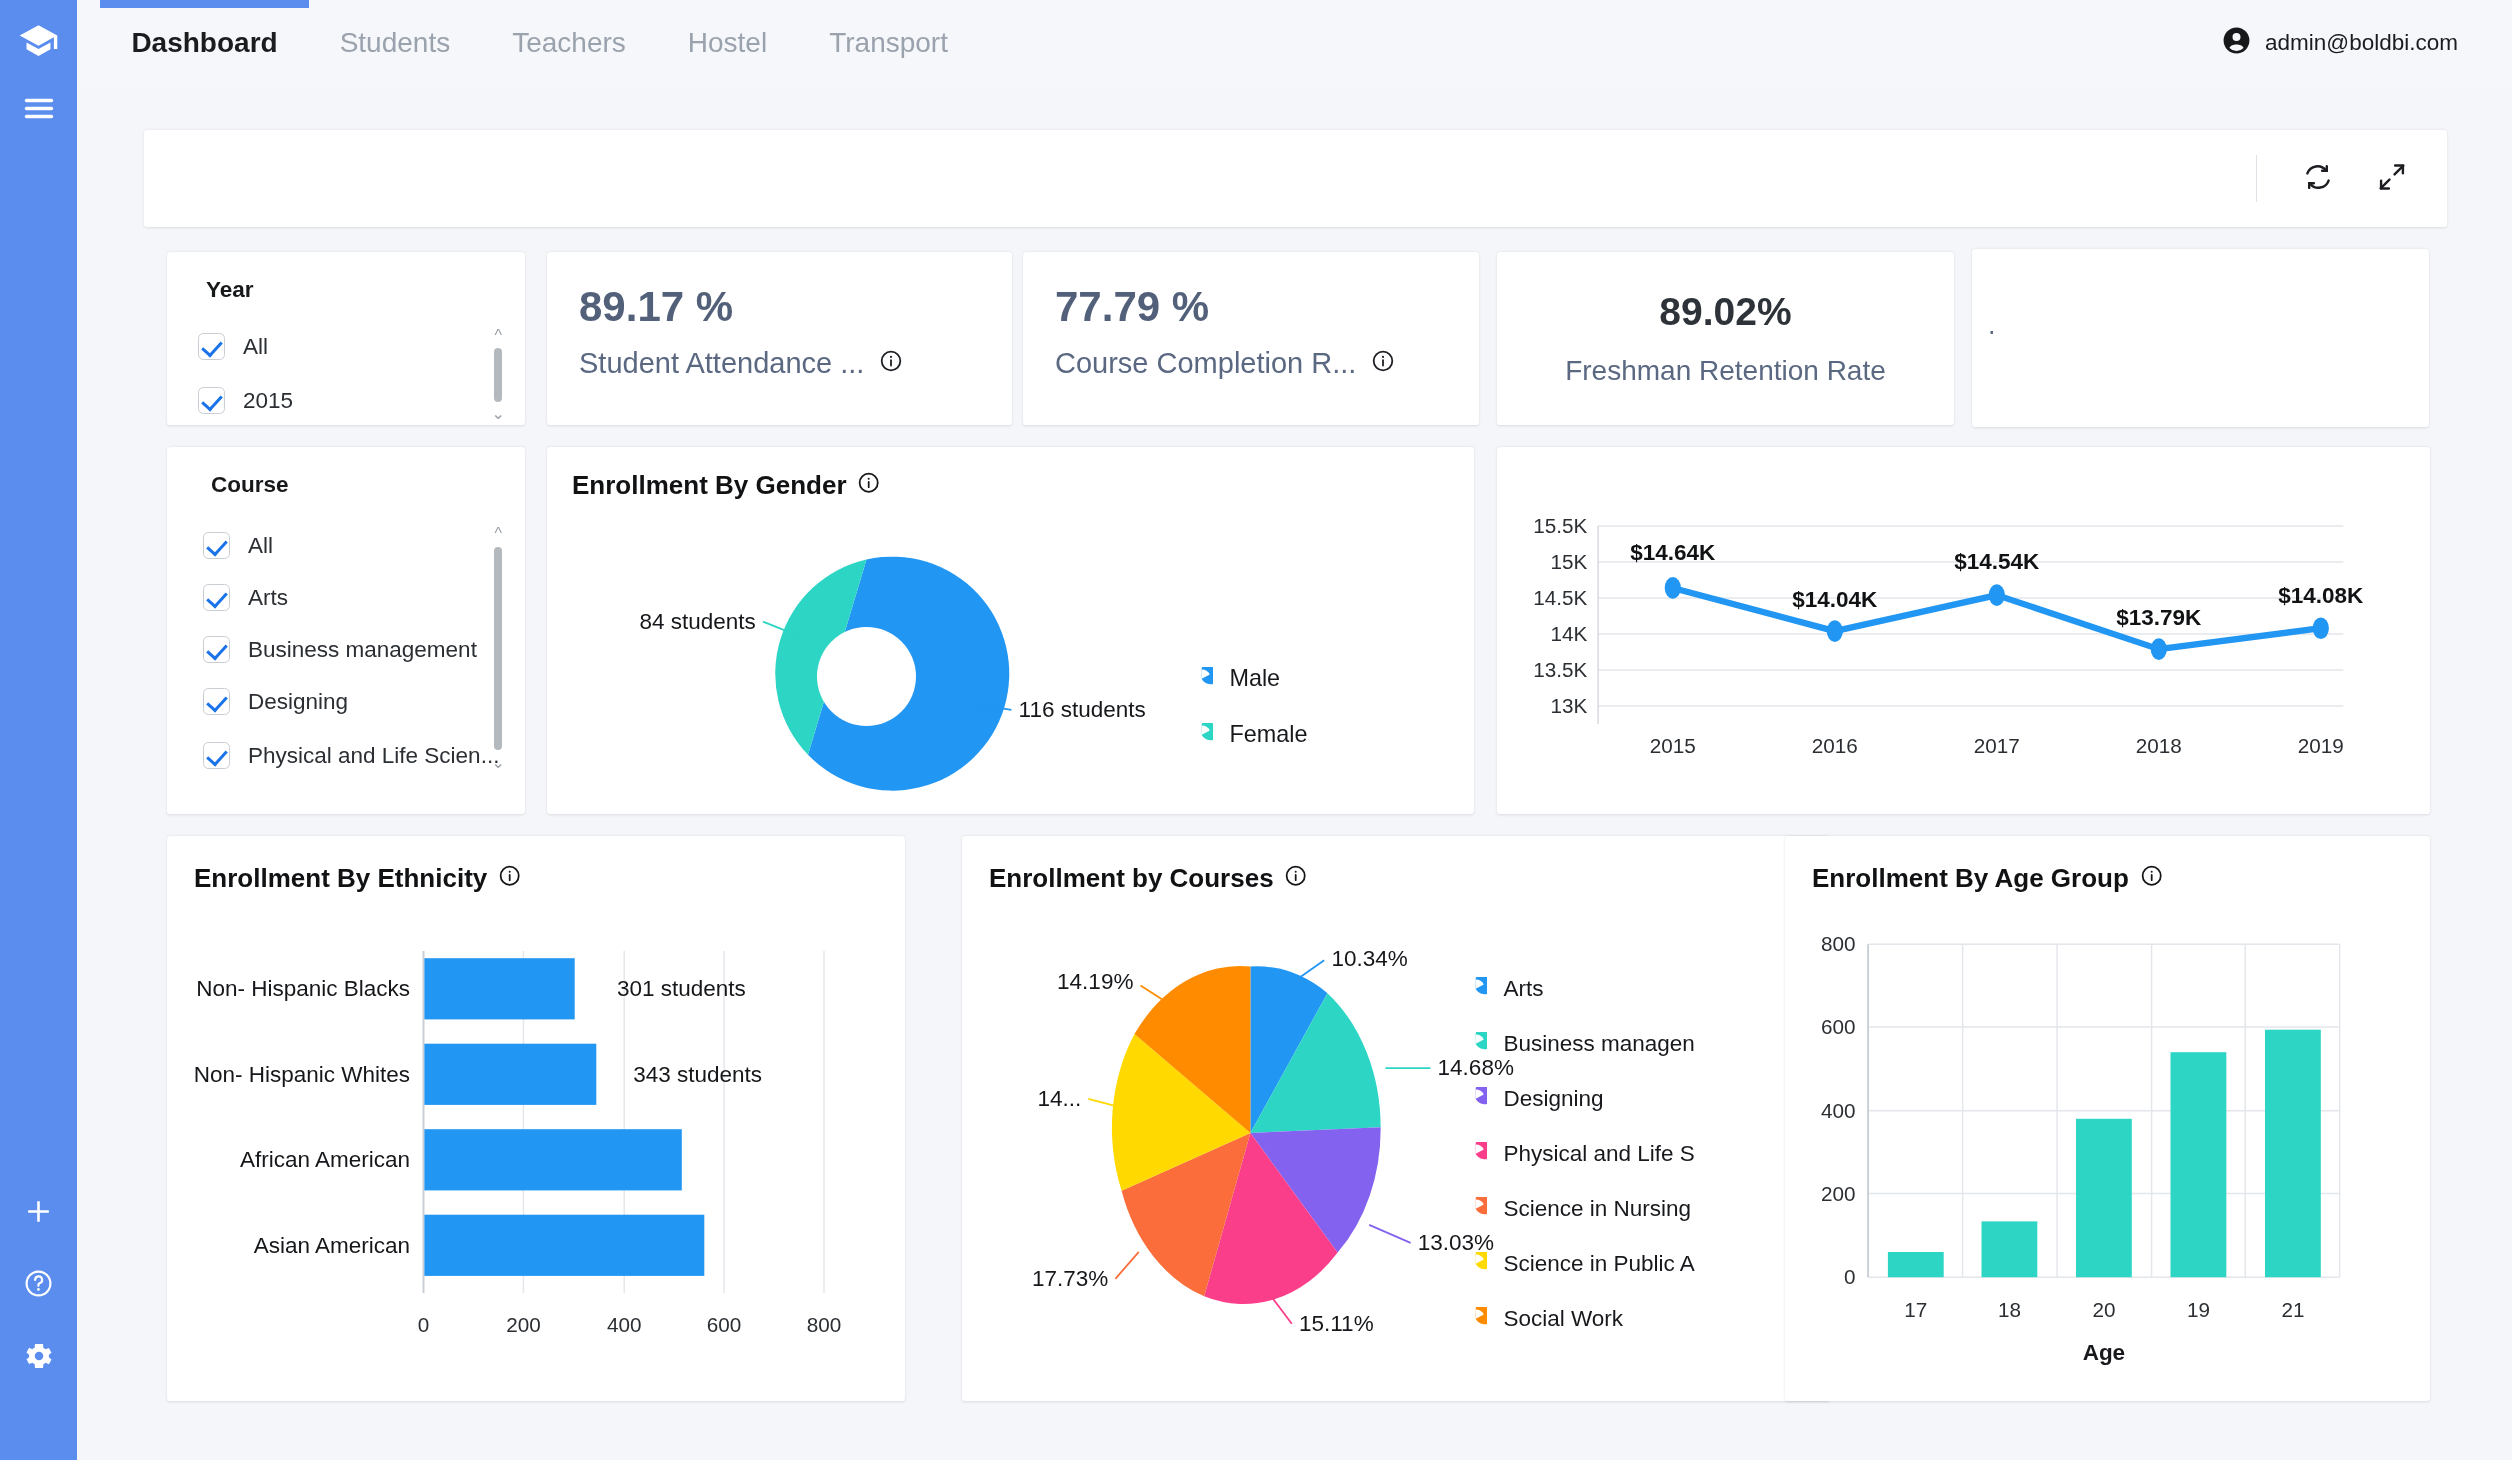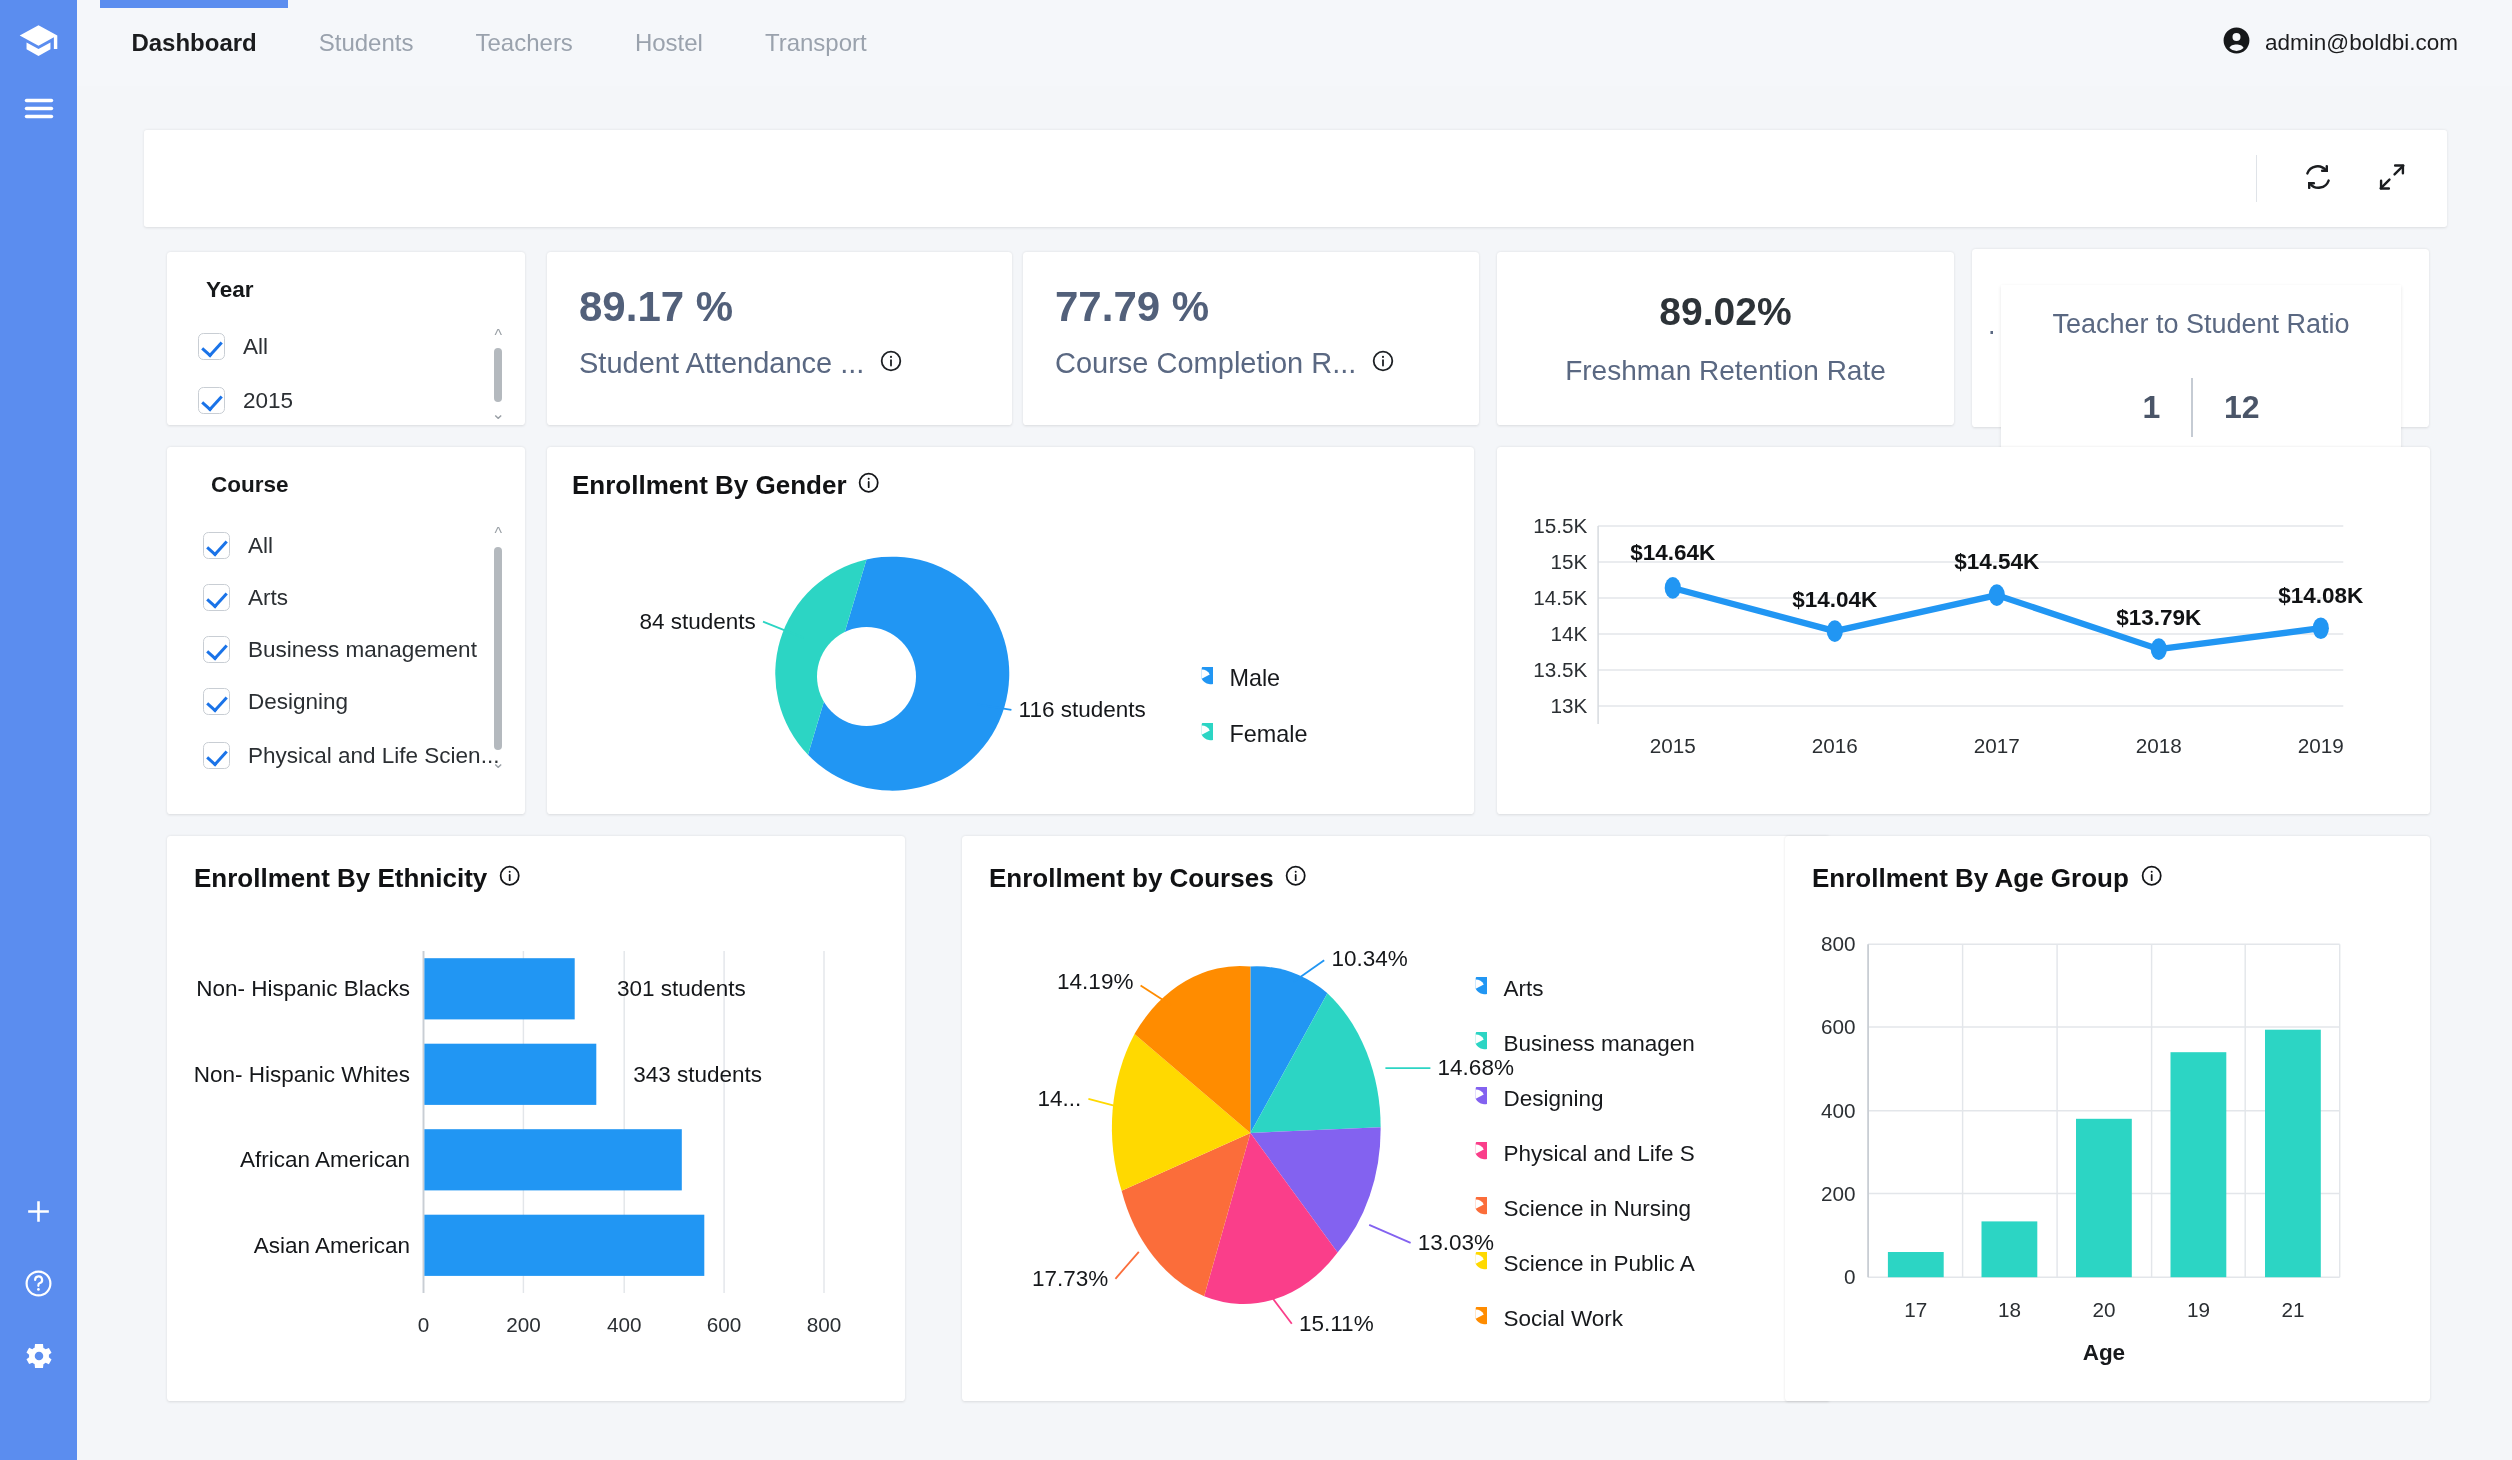--- a/index.html
+++ b/index.html
@@ -25,21 +25,21 @@
 
   
   .topbar {
     position: absolute; left: 77px; top: 0; width: 2435px; height: 86px;
     background: #f5f7fa;
     display: flex; align-items: center;
   }
   .tabs { display: flex; align-items: stretch; height: 86px; margin-left: 23.4px; }
   .tab {
     position: relative; display: flex; align-items: center;
-    padding: 0 31px; font-size: 24px; color: #9aa2ad; cursor: pointer;
+    padding: 0 31px; font-size: 28px; color: #9aa2ad; cursor: pointer;
     white-space: nowrap;
   }
   .tab.active { color: #1b1c1e; font-weight: 700; }
   .tab.active::before {
     content: ""; position: absolute; left: 0; right: 0; top: 0; height: 8px;
     background: #5b8def;
   }
   .account {
     margin-left: auto; margin-right: 54px;
     display: flex; align-items: center; gap: 12.6px;
@@ -245,28 +245,20 @@
   </div>
 </div>
 
 <div class="card" style="left:1497px;top:252px;width:457px;height:173px;display:flex;flex-direction:column;align-items:center;justify-content:center;gap:21.6px">
   <div class="kpi-value-dark">89.02%</div>
   <div class="kpi-label-dark">Freshman Retention Rate</div>
 </div>
 
 <div class="card" style="left:1972px;top:249px;width:457px;height:178px;overflow:visible">
   <div class="ratio-dot">.</div>
-  <div class="ratio-inner">
-    <div class="ratio-caption">Teacher to Student Ratio</div>
-    <div class="ratio-nums">
-      <span class="ratio-num">1</span>
-      <span class="ratio-sep"></span>
-      <span class="ratio-num">12</span>
-    </div>
-  </div>
 </div>
 
 <div class="card" style="left:167px;top:447px;width:358px;height:367px">
   <div class="filter-head" style="position:absolute;left:36px;top:25px">Course</div>
   <div class="chk-row" style="position:absolute;left:36px;top:85px">
     <span class="chkbox"></span>
     <span>All</span>
   </div>
   <div class="chk-row" style="position:absolute;left:36px;top:137px">
     <span class="chkbox"></span>

